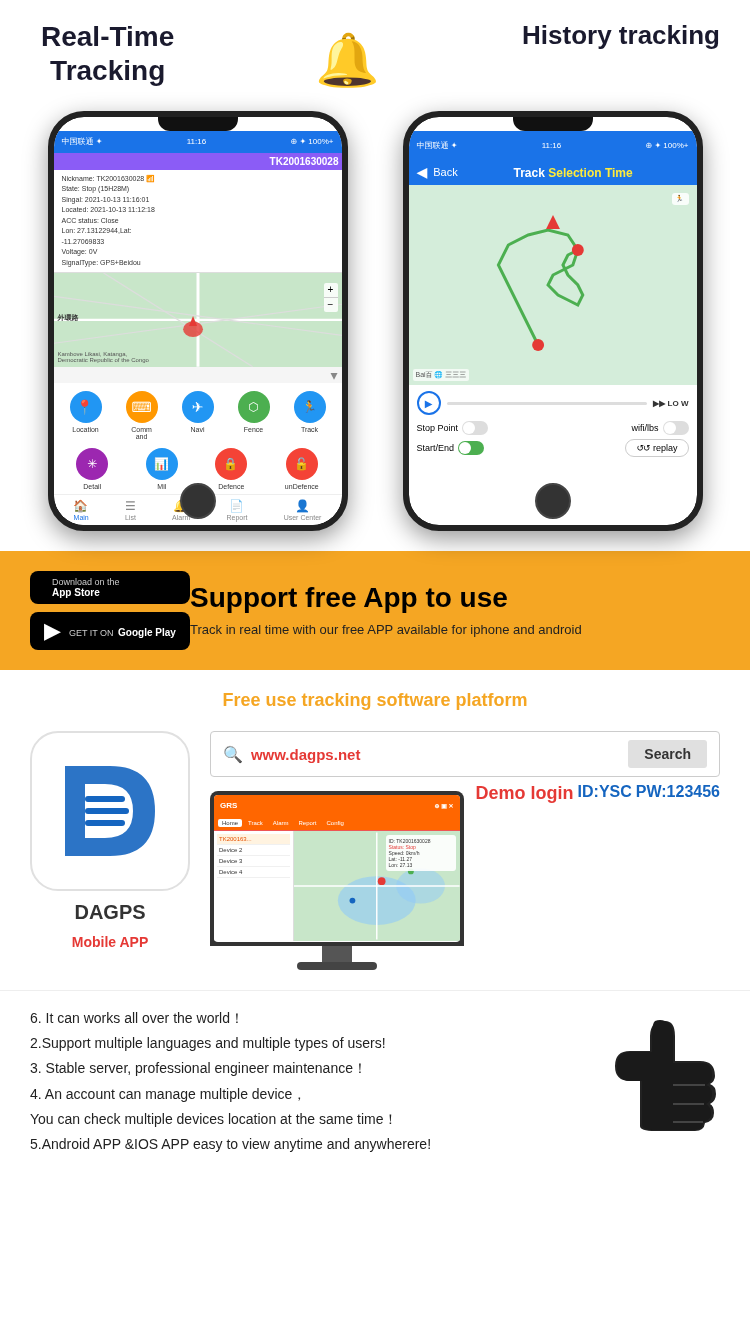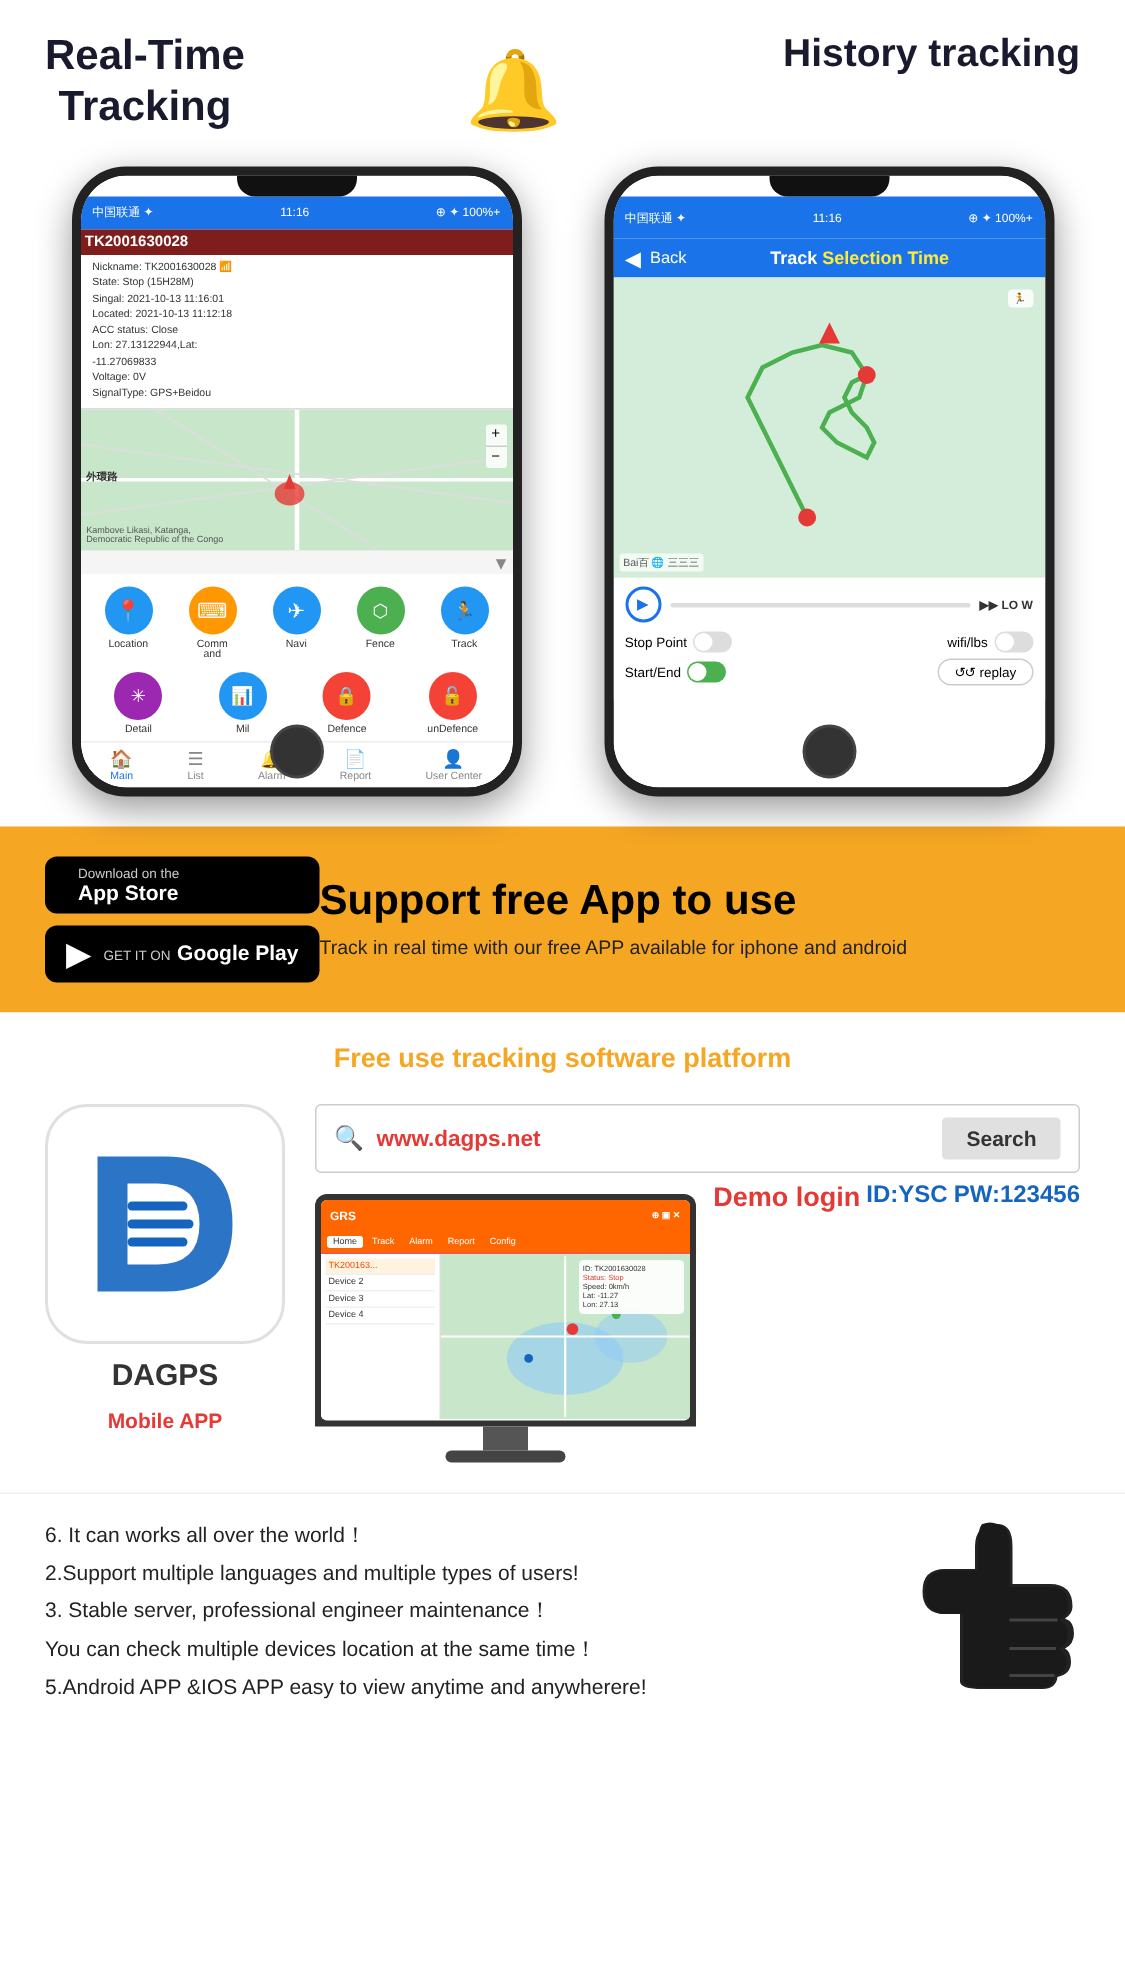--- a/index.html
+++ b/index.html
@@ -7,21 +7,21 @@
       width: 750px;
       min-height: 1317px;
       background: #fff;
       font-family: Arial, sans-serif;
       overflow-x: hidden;
     }
 
     
     .top-section {
       background: #fff;
-      padding: 20px 30px 10px 30px;
+      padding: 20px 30px 10px 41px;
       display: flex;
       justify-content: space-between;
       align-items: flex-start;
     }
     .feature-title {
       font-size: 28px;
       font-weight: 900;
       color: #1a1a2e;
       text-align: center;
       line-height: 1.2;
@@ -104,22 +104,22 @@
       background: #1a73e8;
       height: 28px;
       display: flex;
       align-items: center;
       justify-content: space-between;
       padding: 0 8px;
       font-size: 8px;
       color: #fff;
     }
     .screen1-header {
-      background: #7f1d1d;
-      text-align: left;
+      background: #8b5cf6;
+      text-align: right;
       font-size: 10px;
       font-weight: bold;
       color: #fff;
       padding: 3px;
     }
     .screen1-info {
       background: #fff;
       padding: 4px 8px;
       font-size: 7px;
       color: #333;
@@ -352,21 +352,21 @@
     }
     .app-store-btn .btn-text-group {
       display: flex;
       flex-direction: column;
     }
     .btn-sub {
       font-size: 9px;
       color: #ccc;
     }
     .btn-main {
-      font-size: 14px;
+      font-size: 10px;
       font-weight: bold;
       color: #fff;
     }
     .google-play-btn {
       background: #000;
       color: #fff;
       border-radius: 8px;
       padding: 6px 14px;
       display: flex;
       align-items: center;
@@ -921,20 +921,21 @@
     </div>
   </div>
 </div>
 
 <div class="features-section">
   <div style="display:flex; align-items:flex-start; justify-content:space-between;">
     <div style="flex:1;">
       <div class="feature-item">6. It can works all over the world！</div>
       <div class="feature-item">2.Support multiple languages and multiple types of users!</div>
       <div class="feature-item">3. Stable server, professional engineer maintenance！</div>
+      <div class="feature-item">4. An account can manage multiple device，</div>
       <div class="feature-item">You can check multiple devices location at the same time！</div>
       <div class="feature-item">5.Android APP &amp;IOS APP easy to view anytime and anywherere!</div>
     </div>
 
     <div style="font-size:90px; color:#111; flex-shrink:0; margin-left:10px; align-self:flex-end;">
       
       <svg width="120" height="120" viewBox="0 0 120 120">
 
         <path d="M40,110 L40,65 L30,65 Q15,65 15,50 Q15,35 30,35 L50,35 L50,20 Q50,5 65,5 Q75,5 75,20 L75,45 L100,45 Q115,45 115,60 Q115,65 110,68 Q116,70 116,78 Q116,85 110,88 Q114,90 114,97 Q114,105 105,107 Q104,115 95,115 L55,115 Q40,115 40,110 Z" fill="#222"></path>
 

